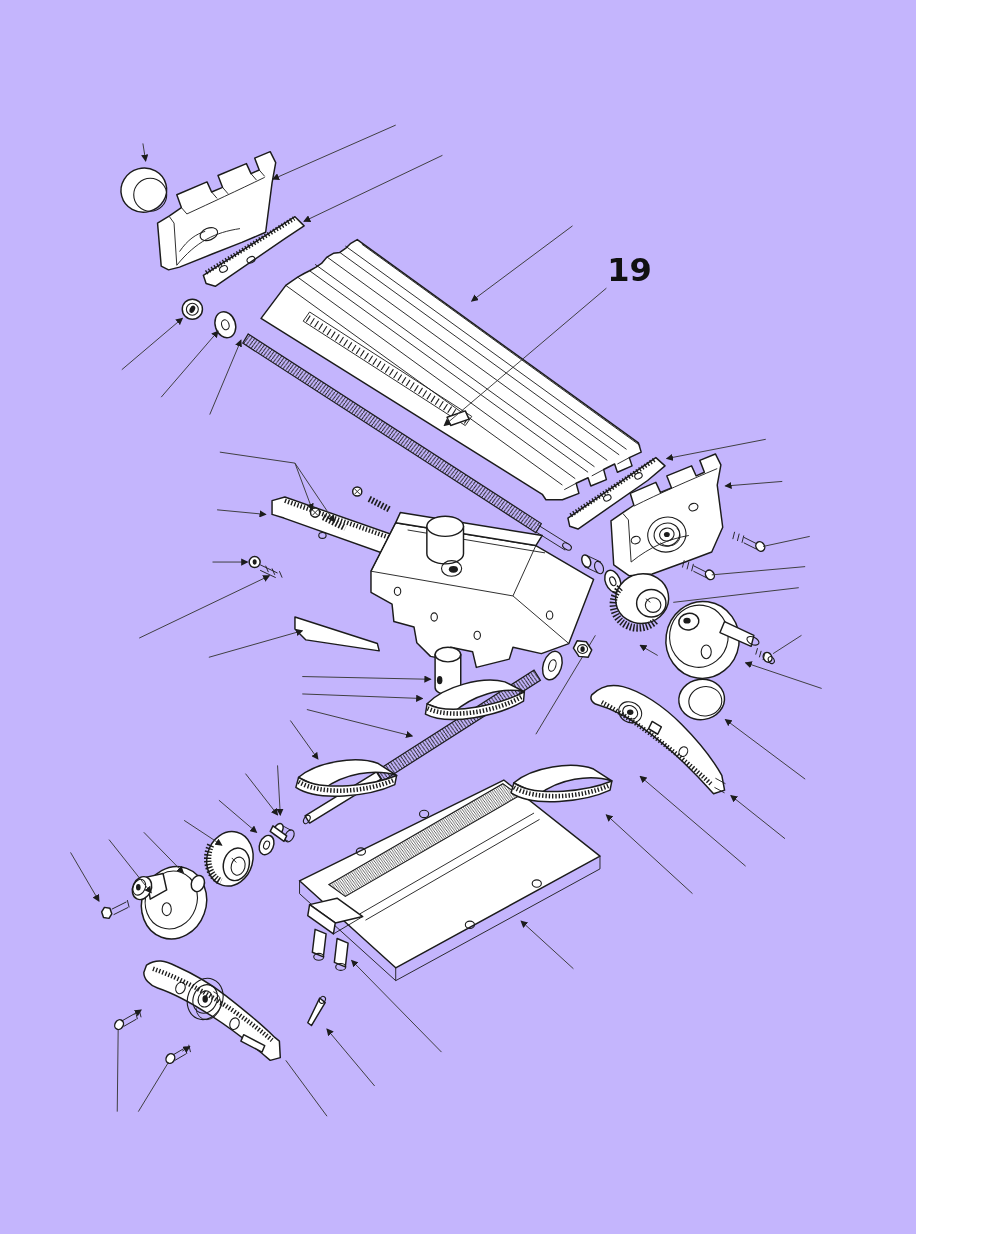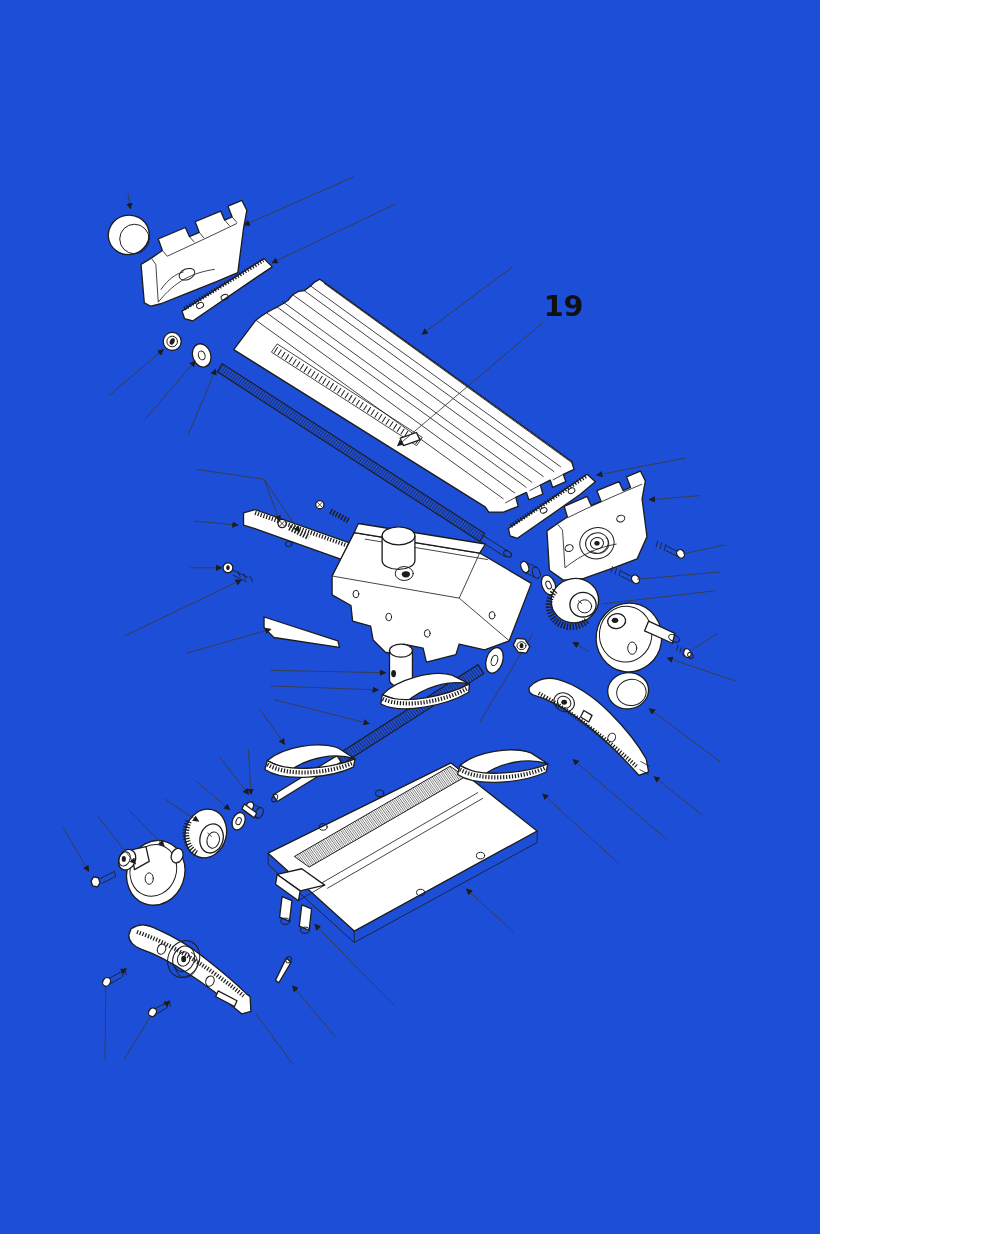--- a/index.html
+++ b/index.html
@@ -1,16 +1,16 @@
 <!DOCTYPE html>
 <html><head>
 <meta charset="utf-8">
 <style>
   html,body{margin:0;padding:0;background:#fff;}
-  .page{position:relative;width:820px;height:1234px;background:#1d4ed8;overflow:hidden;
+  .page{position:relative;width:916px;height:1234px;background:#c4b5fd;overflow:hidden;
         font-family:"DejaVu Sans","Liberation Sans",sans-serif;}
   svg{display:block;width:100%;height:100%;}
   .part{fill:#fff;stroke:#1c1c1c;stroke-width:1.6;stroke-linejoin:round;stroke-linecap:round;}
   .ln{fill:none;stroke:#1c1c1c;stroke-width:1.2;stroke-linejoin:round;stroke-linecap:round;}
   .thin{fill:none;stroke:#1c1c1c;stroke-width:1;}
   .leader{fill:none;stroke:#3a3a3a;stroke-width:1.05;}
   .hatchband{fill:none;stroke:#1c1c1c;stroke-width:5;stroke-dasharray:1.5 2.1;}
   .knurl{fill:none;stroke:#1c1c1c;stroke-width:8;stroke-dasharray:1.6 1.9;}
   .coil{fill:none;stroke:#1c1c1c;stroke-width:7;stroke-dasharray:1.8 2;}
   .ruler{fill:none;stroke:#1c1c1c;stroke-width:8;stroke-dasharray:1.2 4.2;}

